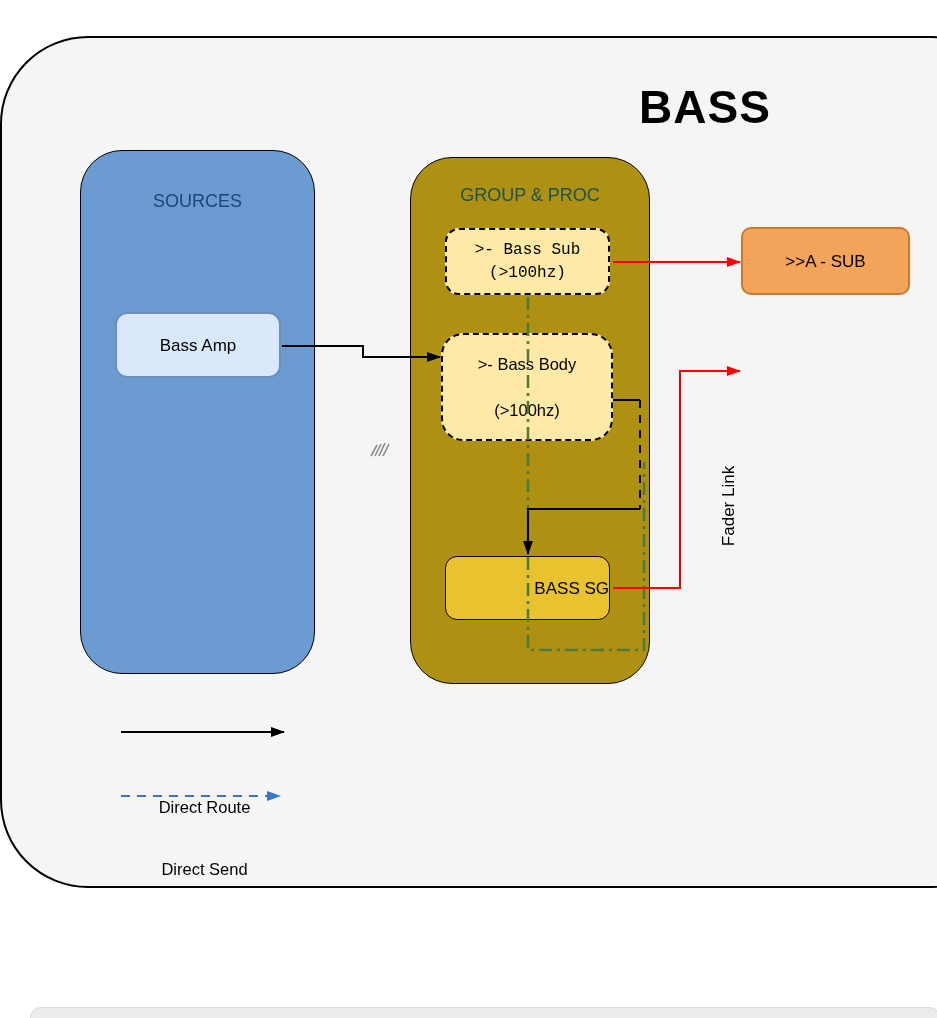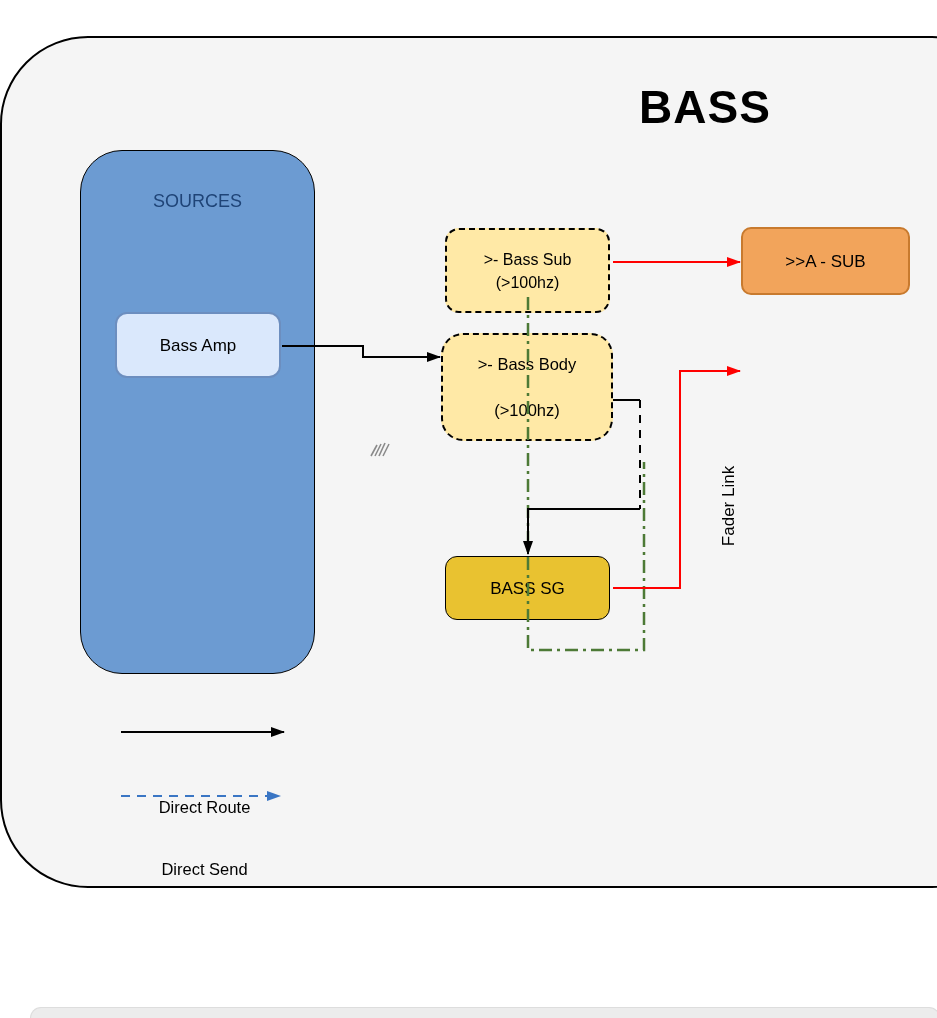--- a/index.html
+++ b/index.html
@@ -67,39 +67,41 @@
     font-size: 17px;
     line-height: 23px;
   }
   .bass-amp {
     left: 115px; top: 312px; width: 166px; height: 66px;
     background: var(--bass-amp-fill, #DAE8FC);
     border: 2px solid var(--bass-amp-border, #6C8EBF);
     border-radius: 12px;
   }
   .bass-sub {
-    left: 445px; top: 228px; width: 165px; height: 85px;
+    left: 445px; top: 228px; width: 165px; height: 67px;
     background: var(--sub-node-fill, #FFE9A6);
     border: 2.5px dashed #000;
     border-radius: 14px;
     font-size: 16px;
+    font-family: Liberation Mono, monospace;
   }
   .bass-body {
     left: 441px; top: 333px; width: 172px; height: 108px;
     background: var(--sub-node-fill, #FFE9A6);
     border: 2.5px dashed #000;
     border-radius: 22px;
     font-size: 16.5px;
     gap: 23px;
   }
   .bass-sg {
     left: 445px; top: 556px; width: 165px; height: 64px;
     background: var(--bass-sg-fill, #E9C230);
     border: 1.5px solid #000;
     border-radius: 12px;
+    align-items: flex-end;
   }
   .out-node {
     background: var(--output-fill, #F2A45B);
     border: 2px solid var(--output-border, #C87A2E);
     border-radius: 10px;
   }
   .out-a { left: 741px; top: 227px; width: 169px; height: 68px; }
   .out-b { left: 741px; top: 337px; width: 169px; height: 68px; }
   .fader-link {
     position: absolute;
@@ -163,20 +165,23 @@
 <div class="canvas">
 
   <div class="frame"></div>
 
   <div class="frame-title">BASS</div>
 
   <div class="container sources">
     <div class="container-label">SOURCES</div>
   </div>
 
+  <div class="container group">
+    <div class="container-label">GROUP &amp; PROC</div>
+  </div>
 
   <div class="node bass-amp">
     <span>Bass Amp</span>
   </div>
 
   <div class="node bass-sub">
     <span>&gt;- Bass Sub</span>
     <span>(&gt;100hz)</span>
   </div>
 

